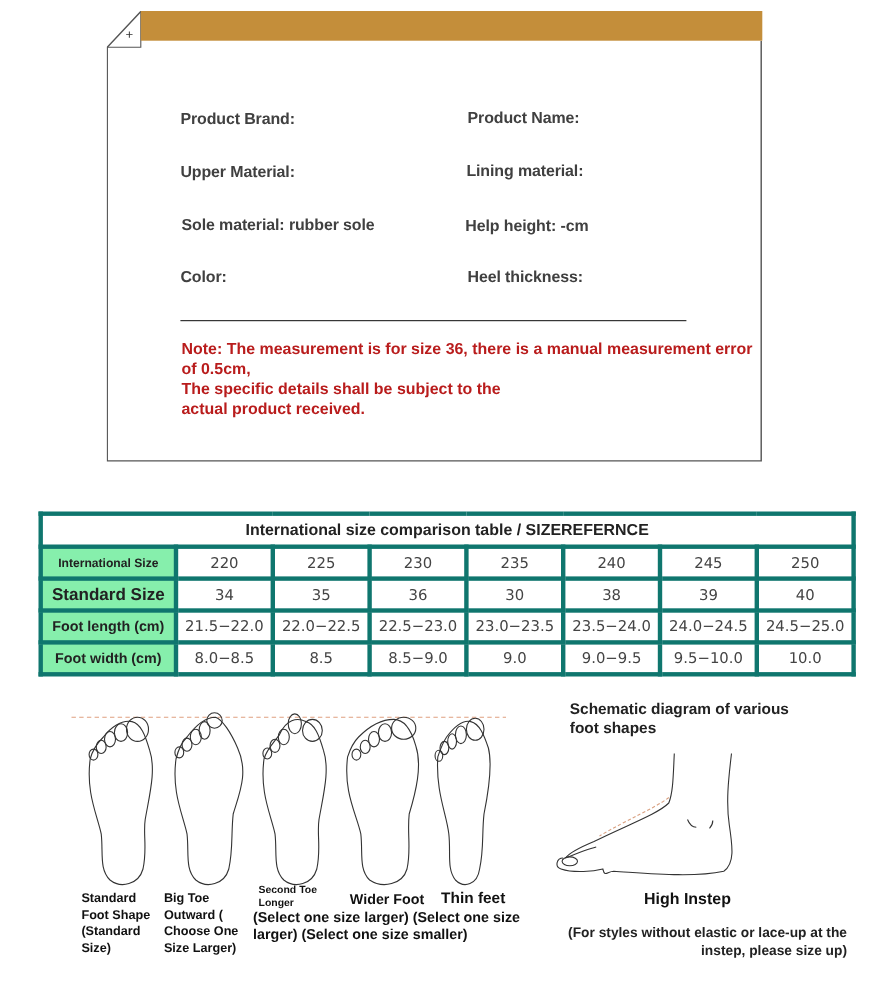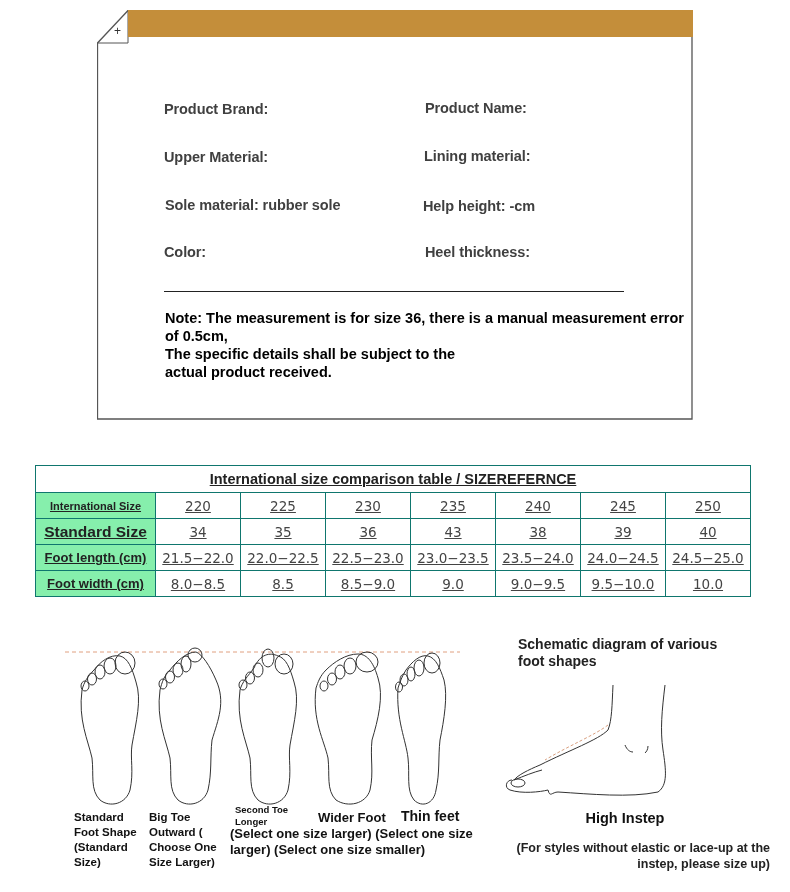--- a/index.html
+++ b/index.html
@@ -7,26 +7,26 @@
          font-family: "Liberation Sans", "DejaVu Sans", sans-serif; color: #111; }
   .abs { position: absolute; }
 
   
   #card { left: 97px; top: 10px; width: 595px; height: 409px; }
   #card-frame { position: absolute; left: 0; top: 0; }
   #gold-bar { position: absolute; left: 31px; top: 0; width: 565px; height: 27px; background: #C48E3A; }
   #corner-plus { position: absolute; left: 17px; top: 15px; font-size: 12px; color: #333; line-height: 12px; }
   .field { position: absolute; font-size: 14.5px; font-weight: bold; color: #404040; white-space: nowrap; letter-spacing: -0.1px; }
   #card-divider { position: absolute; left: 67px; top: 281px; width: 460px; height: 0; border-top: 1.5px solid #222; }
-  #note { position: absolute; left: 68px; top: 299px; width: 530px; font-size: 14.5px; font-weight: bold; line-height: 18px; color: #000000; }
+  #note { position: absolute; left: 68px; top: 299px; width: 530px; font-size: 14.5px; font-weight: bold; line-height: 18px; color: #b91c1c; }
   #note span { display: block; }
 
   
   #size-table { left: 35px; top: 465px; border-collapse: collapse; font-size: 14px; }
-  #size-table td { border: 1px solid #0f766e; height: 25px; padding: 0; text-align: center; color: #333; text-decoration: underline; }
+  #size-table td { border: 4px solid #0f766e; height: 25px; padding: 0; text-align: center; color: #333; }
   #size-table .title-cell { font-weight: bold; font-size: 14.5px; color: #222; height: 26px; }
   #size-table .row-label { background: #86efac; font-weight: bold; color: #222; width: 119px; }
   #size-table .row-label.small { font-size: 11px; }
   #size-table .row-label.big { font-size: 15.5px; }
   #size-table .row-label.mid { font-size: 13px; }
   #size-table .val { width: 84px; font-family: "DejaVu Sans", sans-serif; font-size: 13.5px; color: #444; }
 
   
   #feet { left: 60px; top: 640px; width: 410px; height: 170px; }
   .caption { position: absolute; font-weight: bold; color: #111; line-height: 15px; }
@@ -85,21 +85,21 @@
     <td class="val">235</td>
     <td class="val">240</td>
     <td class="val">245</td>
     <td class="val">250</td>
   </tr>
   <tr>
     <td class="row-label big">Standard Size</td>
     <td class="val">34</td>
     <td class="val">35</td>
     <td class="val">36</td>
-    <td class="val">43</td>
+    <td class="val">30</td>
     <td class="val">38</td>
     <td class="val">39</td>
     <td class="val">40</td>
   </tr>
   <tr>
     <td class="row-label mid">Foot length (cm)</td>
     <td class="val">21.5−22.0</td>
     <td class="val">22.0−22.5</td>
     <td class="val">22.5−23.0</td>
     <td class="val">23.0−23.5</td>

